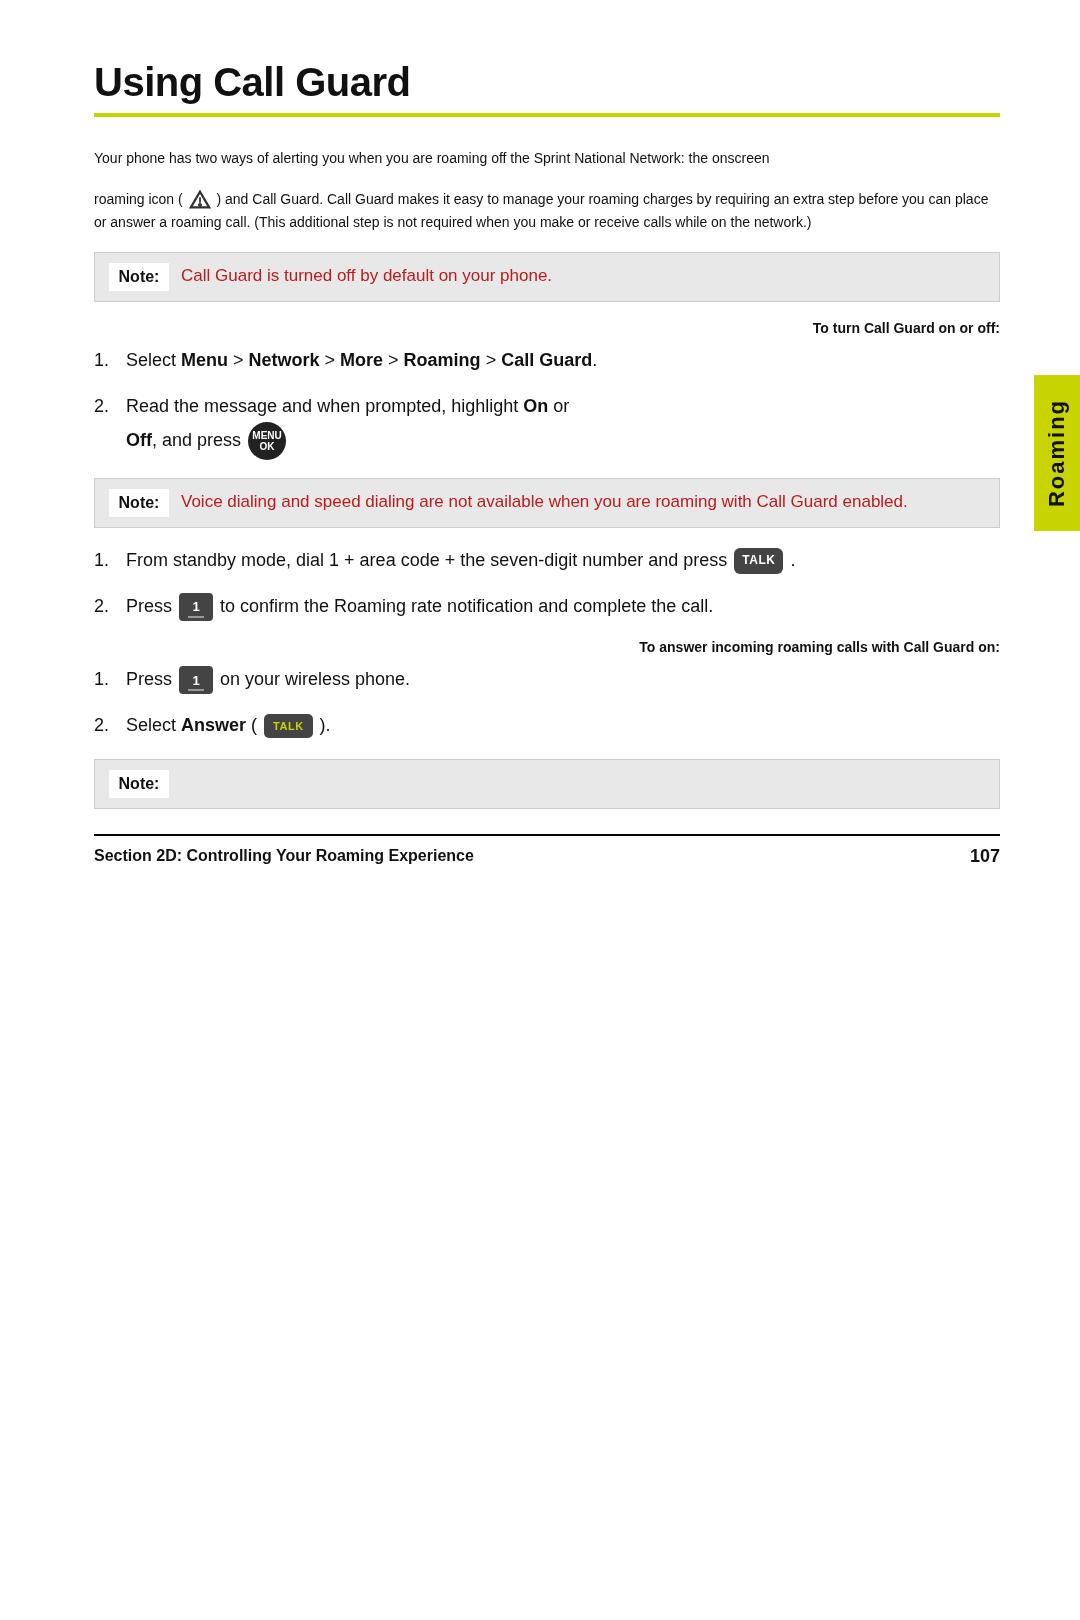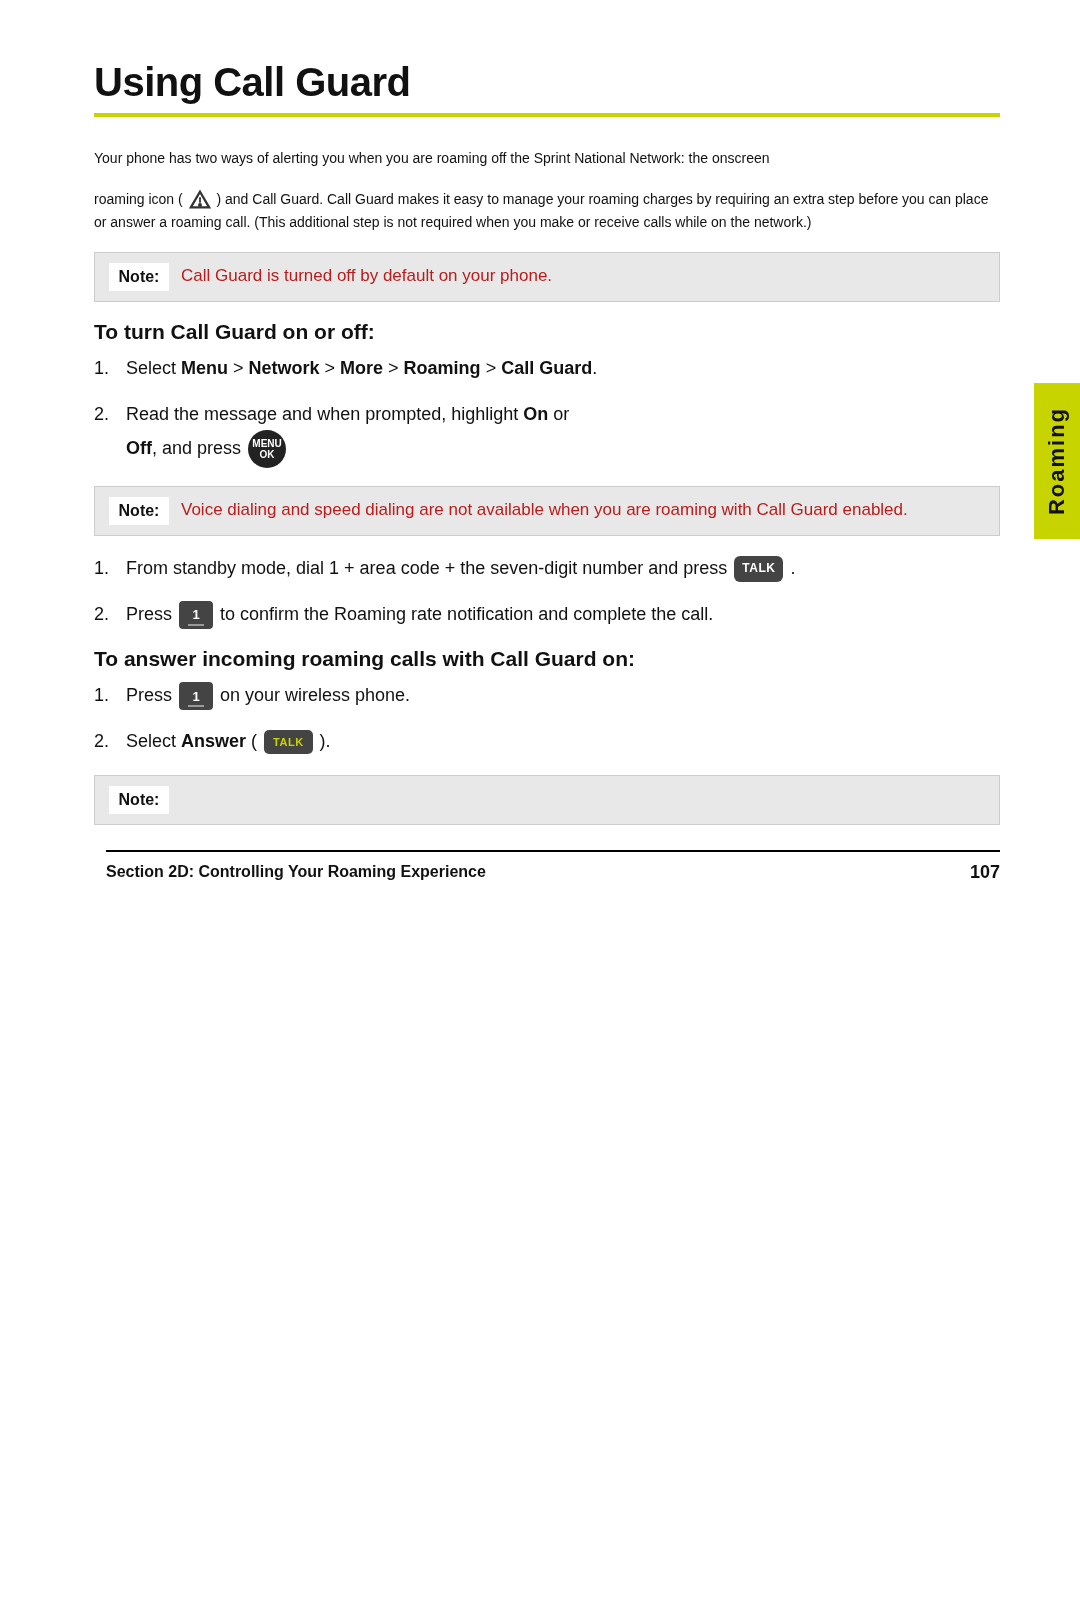--- a/index.html
+++ b/index.html
@@ -63,22 +63,23 @@
       text-align: center;
       align-self: flex-start;
     }
     .note-text {
       font-size: 17px;
       line-height: 1.55;
       color: #b91c1c;
     }
     .section-heading {
       font-weight: bold;
-      font-size: 21px;
+      font-size: 14px;
       margin: 18px 0 10px 0;
+      text-align: right;
     }
     .steps {
       margin-left: 0;
       padding-left: 0;
       list-style: none;
     }
     .step {
       display: flex;
       align-items: flex-start;
       margin-bottom: 16px;
@@ -167,21 +168,21 @@
       padding: 24px 10px;
       font-size: 22px;
       font-weight: bold;
       letter-spacing: 2px;
       color: #111;
       border-radius: 0 0 0 0;
     }
     .footer {
       position: absolute;
       bottom: 40px;
-      left: 92px;
+      left: 80px;
       right: 80px;
       display: flex;
       justify-content: space-between;
       align-items: center;
       border-top: 2px solid #000;
       padding-top: 10px;
       font-size: 16px;
       font-weight: bold;
     }
     .footer-right {

